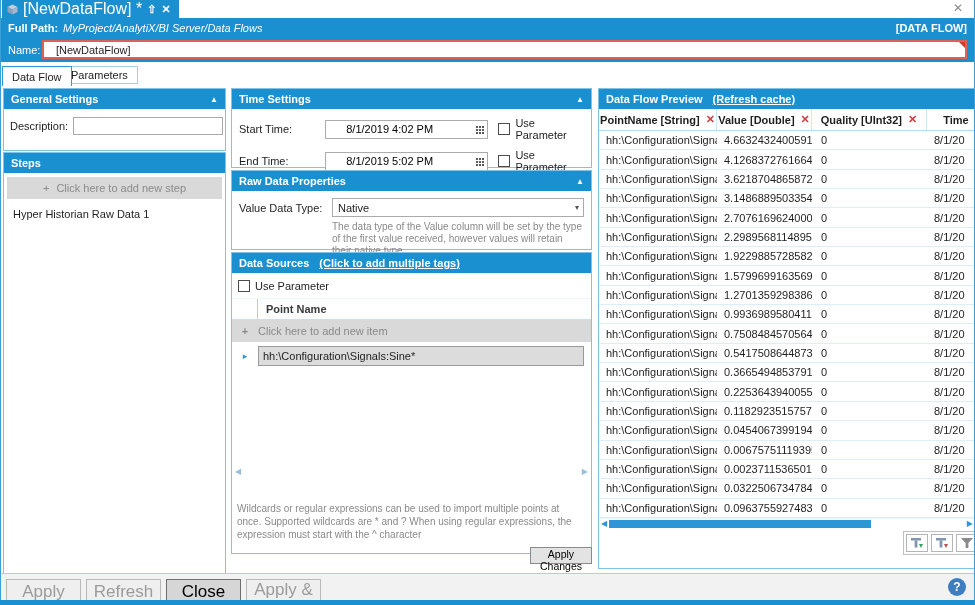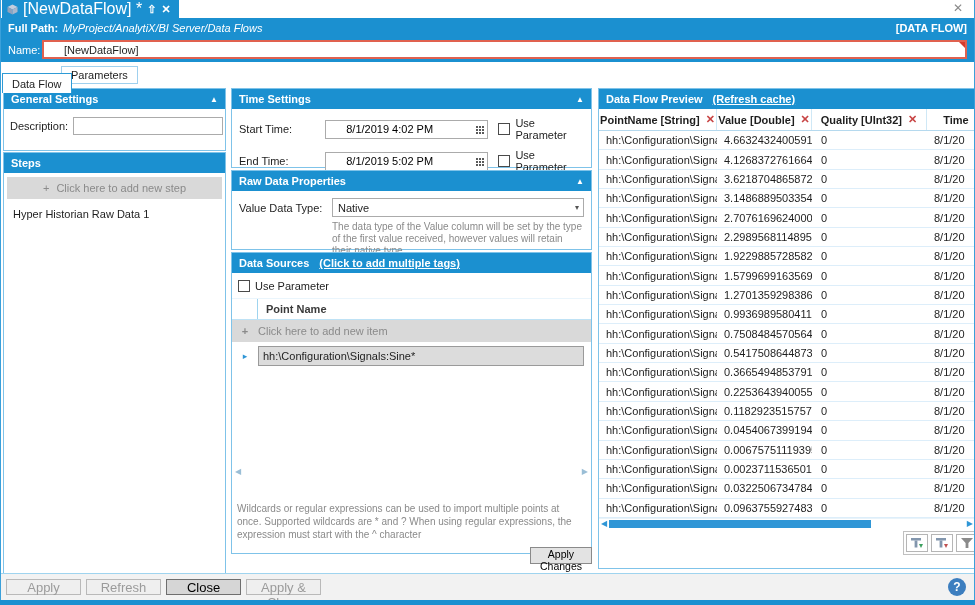--- a/index.html
+++ b/index.html
@@ -23,29 +23,29 @@
   
   .pathbar { position:absolute; left:0; top:18px; width:975px; height:19px; background:#1b90d0; color:#fff;
              display:flex; align-items:center; padding:0 8px; }
   .pathbar .lbl { font-weight:bold; margin-right:5px; }
   .pathbar .path { font-style:italic; }
   .pathbar .badge { margin-left:auto; font-weight:bold; }
   .namebar { position:absolute; left:0; top:37px; width:975px; height:25px; background:#1b90d0; color:#fff;
              display:flex; align-items:center; padding:0 8px; }
   .namebar .lbl { width:32px; }
   .name-input-wrap { position:relative; flex:1; margin-left:2px; }
-  .name-input { width:100%; height:19px; border:2px solid #e0614f; background:#fff; padding:0 20px;
+  .name-input { width:100%; height:19px; border:2px solid #e0614f; background:#fff; padding:0 12px;
                 font-family:inherit; font-size:11px; color:#1e1e1e; }
   .name-flag { position:absolute; right:2px; top:2px; width:0; height:0;
                border-left:6px solid transparent; border-top:6px solid #d43b2d; }
 
   
   .pagetabs { position:absolute; left:0; top:62px; width:975px; height:22px; background:#fff; }
   .pagetab { position:absolute; top:4px; height:18px; padding:0 9px; background:#fff; display:flex; align-items:center; cursor:pointer; }
-  .pagetab.active { top:11px; height:20px; border:1px solid #2e9bd6; border-bottom:none; z-index:2; }
+  .pagetab.active { top:4px; height:20px; border:1px solid #2e9bd6; border-bottom:none; z-index:2; }
   .pagetab.inactive { border:1px solid #9fd0ee; }
 
   
   .panel { position:absolute; background:#fff; border:1px solid #7fc3e9; }
   .panel-hd { height:20px; background:#1b90d0; color:#fff; font-weight:bold;
               display:flex; align-items:center; padding:0 7px; gap:8px; }
   .panel-hd .collapse { margin-left:auto; font-size:8px; cursor:pointer; }
   .panel-hd a, .hd-link { color:#fff; text-decoration:underline; font-weight:bold; cursor:pointer; }
 
   .content { position:absolute; left:0; top:84px; width:975px; height:488px; background:#fff; }
@@ -122,22 +122,22 @@
   .hscroll .lt, .hscroll .rt { position:absolute; top:0; font-size:8px; color:#2f96d6; }
   .hscroll .lt { left:2px; } .hscroll .rt { right:12px; }
   .hscroll .thumb { position:absolute; left:10px; top:1px; width:262px; height:8px; background:#2f96d6; cursor:grab; }
   .pv-toolbar { display:flex; justify-content:flex-end; padding:3px 4px; }
   .tool-group { border:1px solid #c0c0c0; padding:2px; display:flex; gap:3px; background:#fdfdfd; }
   .tool-btn { width:22px; height:18px; border:1px solid #b5b5b5; background:#fff; display:flex; align-items:center; justify-content:center; cursor:pointer; }
   .pv-note { padding:4px 6px 0 6px; color:#6e6e6e; border-top:1px solid #f0f0f0; }
 
   
   .footer { position:absolute; left:1px; right:1px; top:573px; height:28px; background:#f2f2f2; border-top:1px solid #9fd4ef; }
-  .f-btn { position:absolute; top:5px; width:75px; height:16px; background:#efefef; border:1px solid #b9b9b9;
-           color:#9b9b9b; font-family:inherit; font-size:13px; cursor:pointer; }
+  .f-btn { position:absolute; top:5px; width:75px; height:26px; background:#efefef; border:1px solid #b9b9b9;
+           color:#9b9b9b; font-family:inherit; font-size:17px; cursor:pointer; }
   .f-btn.apply { left:5px; } .f-btn.refresh { left:85px; }
   .f-btn.close { left:165px; background:#d6d6d6; border:1px solid #6e6e6e; color:#000; }
   .f-btn.applyclose { left:245px; }
   .help-circle { position:absolute; right:8px; top:4px; width:18px; height:18px; border-radius:50%;
                  background:#3c7ebf; color:#fff; font-weight:bold; font-size:12px;
                  display:flex; align-items:center; justify-content:center; cursor:pointer; }
 </style>
 </head>
 <body>
 

